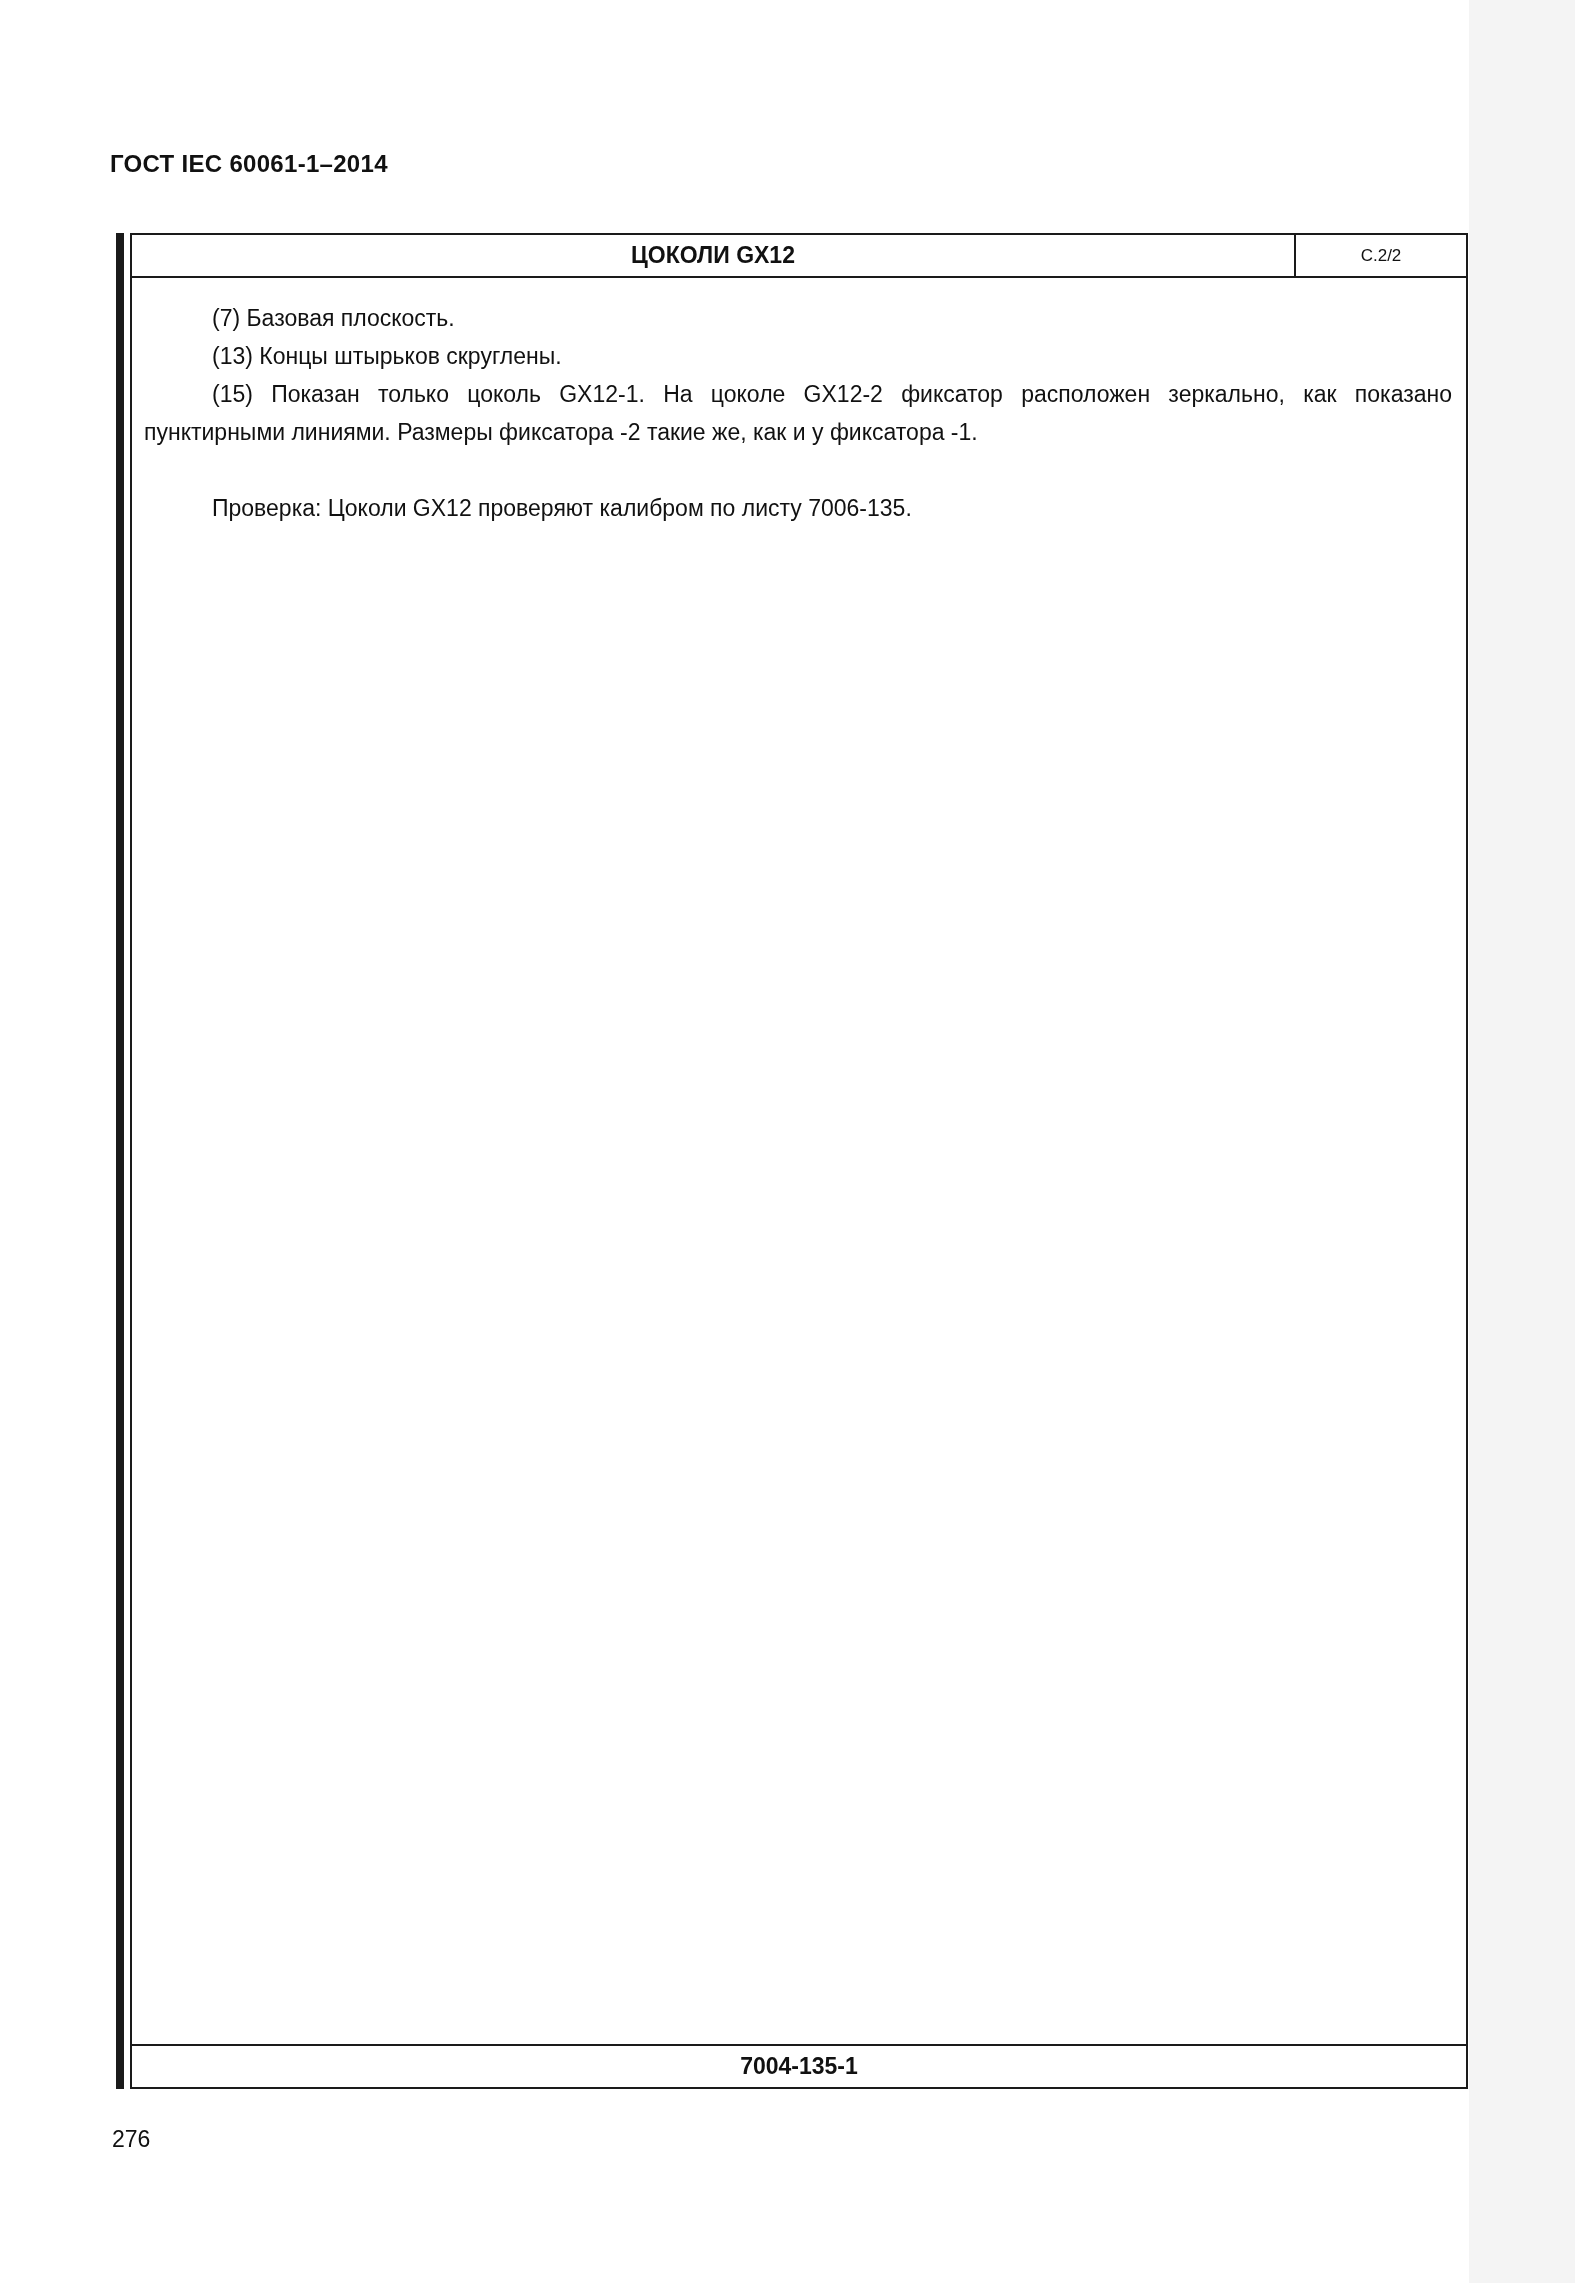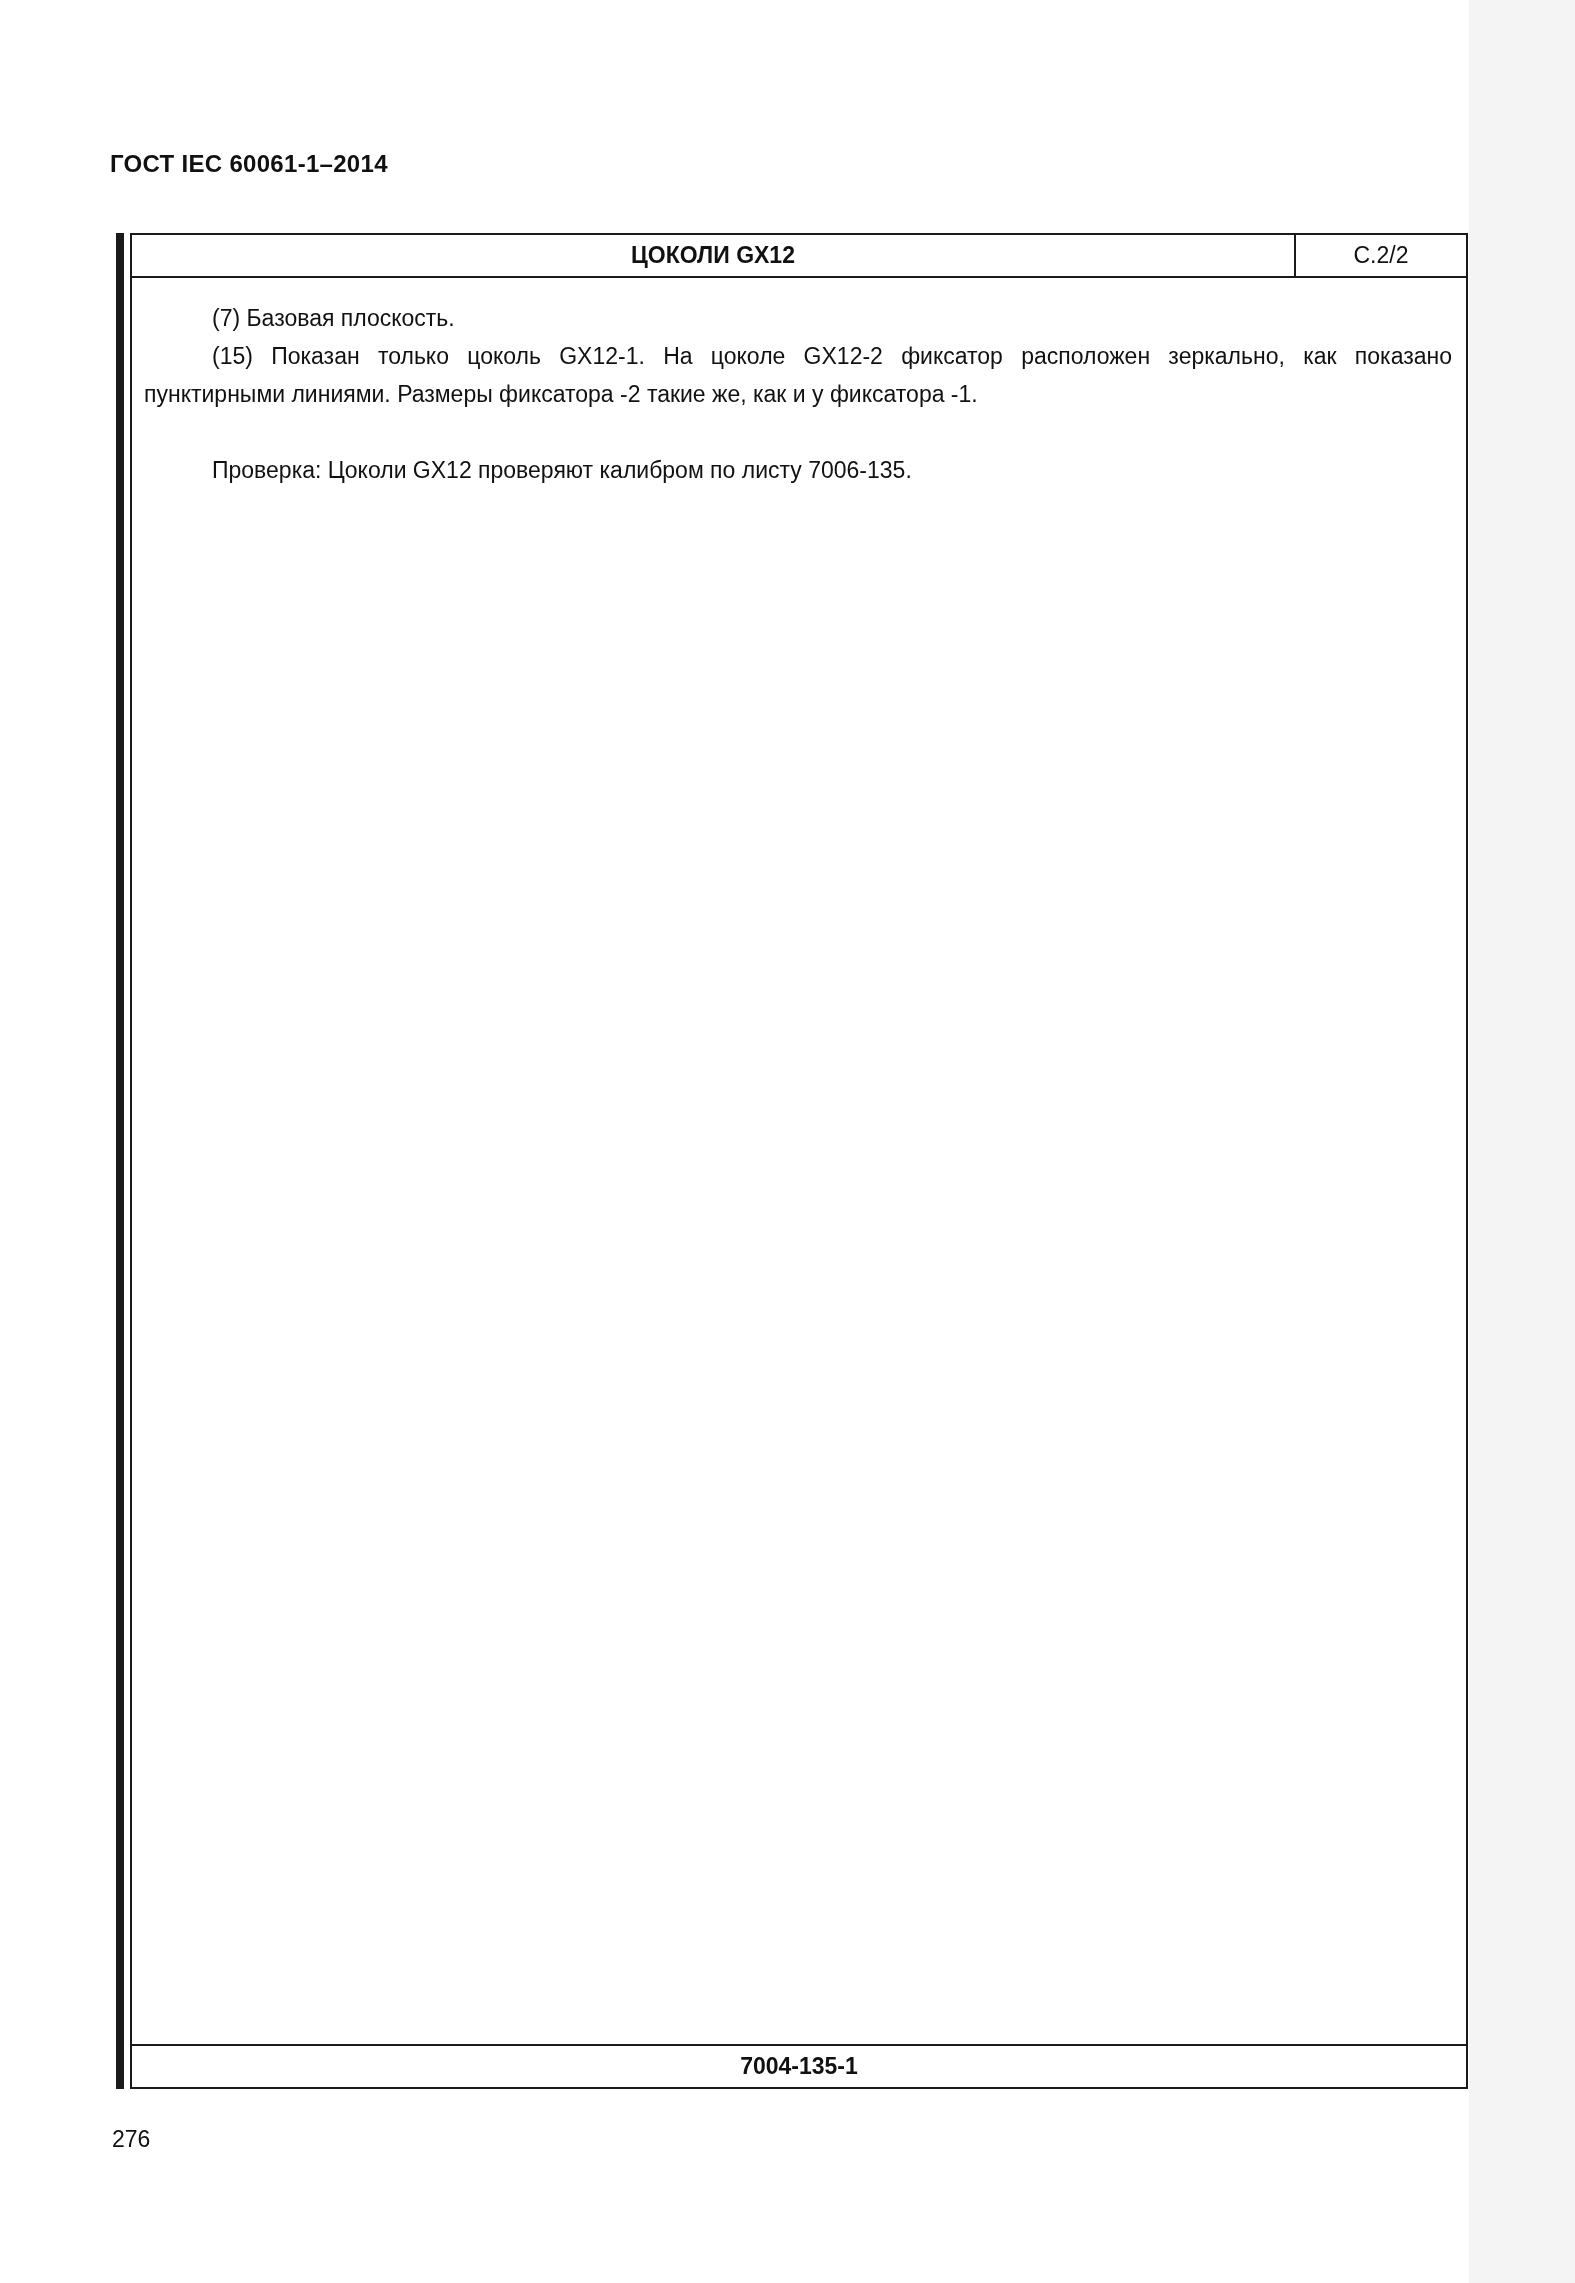--- a/index.html
+++ b/index.html
@@ -56,21 +56,21 @@
     font-size: 23px;
     font-weight: bold;
     text-underline-offset: 3px;
   }
   .ref-cell {
     width: 172px;
     border-left: 2px solid #1a1a1a;
     display: flex;
     align-items: center;
     justify-content: center;
-    font-size: 23px;
+    font-size: 17px;
   }
   .sheet-body {
     flex: 1 1 auto;
     padding: 21px 14px 0 12px;
     font-size: 23px;
     line-height: 38px;
     overflow: hidden;
   }
   .sheet-body p {
     text-indent: 68px;
@@ -112,20 +112,21 @@
 
     <div class="sheet-box">
 
       <div class="title-row">
         <div class="title-cell">ЦОКОЛИ GX12</div>
         <div class="ref-cell">С.2/2</div>
       </div>
 
       <div class="sheet-body">
         <p class="no-justify">(7) Базовая плоскость.</p>
+        <p class="no-justify">(13) Концы штырьков скруглены.</p>
         <p>(15) Показан только цоколь GX12-1. На цоколе GX12-2 фиксатор расположен зеркально, как показано пунктирными линиями. Размеры фиксатора -2 такие же, как и у фиксатора -1.</p>
         <p class="no-justify check-line">Проверка: Цоколи GX12 проверяют калибром по листу 7006-135.</p>
       </div>
 
       <div class="footer-row">7004-135-1</div>
 
     </div>
   </div>
 
   <div class="page-number">276</div>

